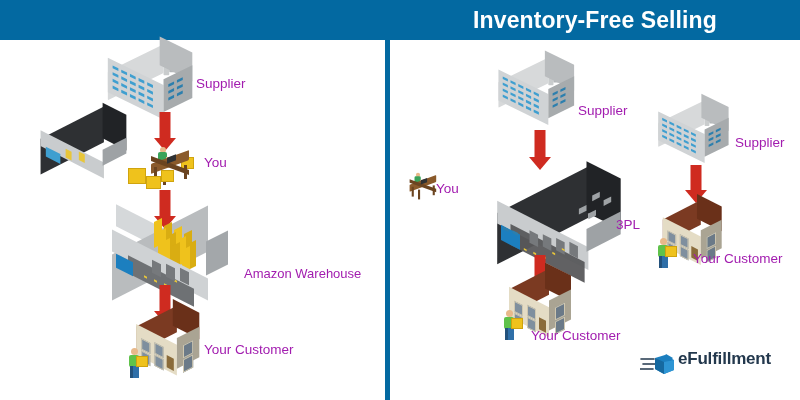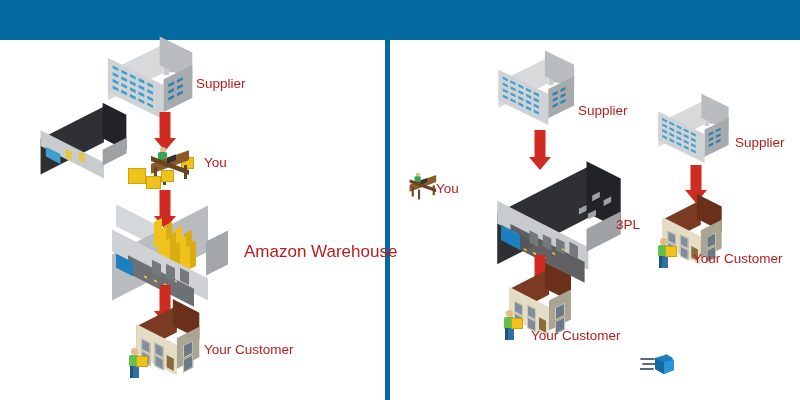--- a/index.html
+++ b/index.html
@@ -20,24 +20,24 @@
   }
   #title-left{left:0;width:385px;}
   #title-right{left:390px;width:410px;}
 
   
   .divider{position:absolute;left:385px;top:40px;width:5px;height:360px;background:#0369a1;}
 
   
   .node{position:absolute;}
   .label{
-    position:absolute;color:#b91c1c;font-size:13.5px;white-space:nowrap;
+    position:absolute;color:#a21caf;font-size:13.5px;white-space:nowrap;
     line-height:1.1;
   }
-  .label.lg{font-size:17px;}
+  .label.lg{font-size:13px;margin-top:24px;}
 
   
   .arrow{position:absolute;}
   .arrow .shaft{position:absolute;left:50%;top:0;transform:translateX(-50%);background:#cf2b20;}
   .arrow .head{
     position:absolute;left:50%;transform:translateX(-50%);
     width:0;height:0;border-left:11px solid transparent;border-right:11px solid transparent;
     border-top:13px solid #cf2b20;
   }
 
@@ -127,20 +127,21 @@
   .logo-text{position:absolute;left:38px;top:-2px;line-height:1;}
   .logo-l1{font-size:17px;font-weight:bold;color:#23384d;letter-spacing:-0.2px;white-space:nowrap;}
   .logo-l2{font-size:17px;font-weight:bold;color:#23384d;letter-spacing:-0.2px;margin-top:-3px;white-space:nowrap;}
 </style>
 </head>
 <body>
 
 <div id="stage">
 
   <div class="header-band"></div>
+  <div class="header-title" id="title-right">Inventory-Free Selling</div>
 
   <div class="divider"></div>
 
   <div class="node" style="left:104px;top:56px;">
     <div class="iso" style="transform:scale(0.96);">
       <div class="factory">
         <div class="f-chim" style="left:62px;top:-6px;"></div>
         <div class="f-chim b" style="left:68px;top:-9px;"></div>
         <div class="f-roof"></div>
         <div class="f-roof2"></div>
@@ -502,16 +503,17 @@
     <svg width="36" height="26" viewBox="0 0 36 26">
       <path d="M1 7 H14" stroke="#23384d" stroke-width="1.6" stroke-linecap="round"></path>
       <path d="M3 12 H16" stroke="#23384d" stroke-width="1.6" stroke-linecap="round"></path>
       <path d="M0 17 H13" stroke="#23384d" stroke-width="1.6" stroke-linecap="round"></path>
       <path d="M15 6 L25 3 L34 8 L34 18 L24 22 L15 17 Z" fill="#1c7fbf"></path>
       <path d="M15 6 L24 10 L24 22 L15 17 Z" fill="#1669a0"></path>
       <path d="M24 10 L34 8 L34 18 L24 22 Z" fill="#2e95d4"></path>
       <path d="M26 2 L33 6 L30 9 L24 5 Z" fill="#1c7fbf"></path>
     </svg>
     <div class="logo-text">
+      <div class="logo-l1">eFulfillment</div>
     </div>
   </div>
 
 </div>
 
 </body></html>

